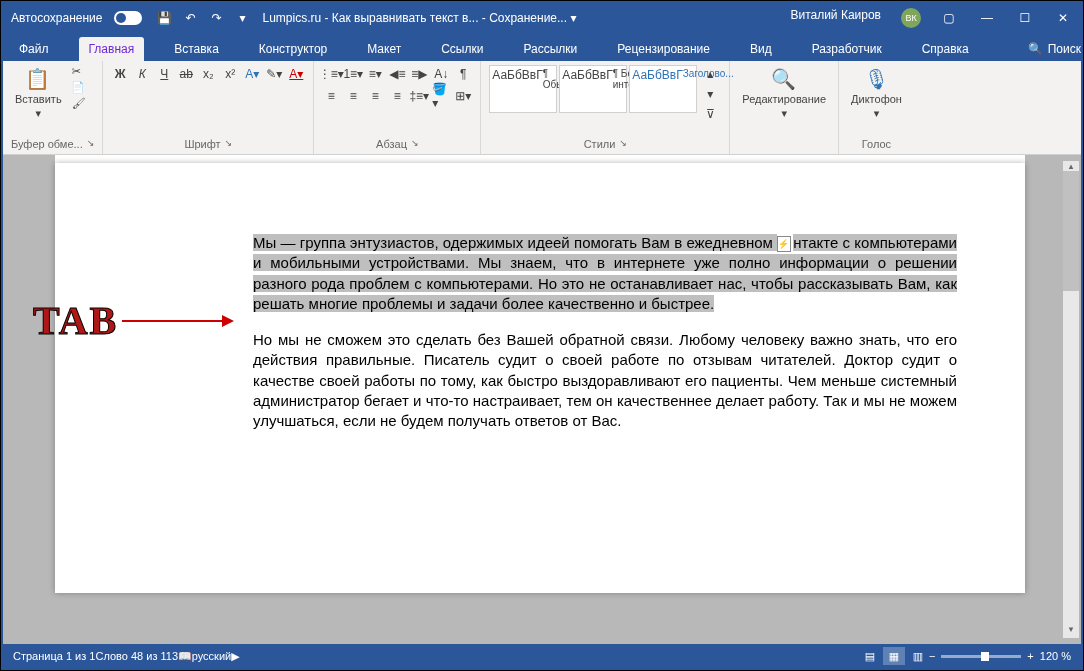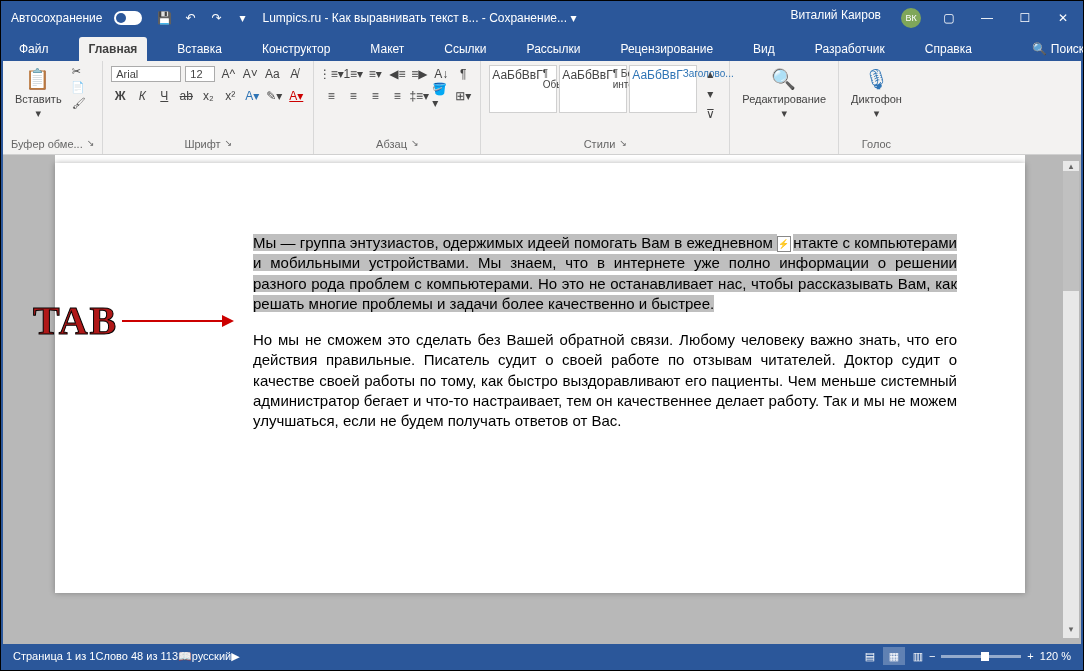--- a/index.html
+++ b/index.html
@@ -11,21 +11,21 @@
 .toggle::after{content:"";position:absolute;width:10px;height:10px;background:#2b579a;border-radius:50%;top:2px;left:2px}
 .qat{display:flex;gap:10px;margin-left:14px;align-items:center}
 .qat span{width:16px;height:16px;display:flex;align-items:center;justify-content:center;color:#fff;cursor:pointer}
 .titlebar .title{margin-left:12px;flex:1;white-space:nowrap;overflow:hidden}
 .titlebar .user{display:flex;align-items:flex-start;gap:20px}
 .avatar{width:20px;height:20px;background:#7fa65a;border-radius:50%;font-size:9px;display:flex;align-items:center;justify-content:center}
 .winbtns{display:flex;gap:18px;margin-left:18px}
 .winbtns span{width:20px;text-align:center;cursor:pointer}
 .tabs{background:#2b579a;height:28px;display:flex;align-items:flex-end;padding:0 6px;font-size:12px;gap:20px}
 .tab{padding:5px 10px;color:#fff;cursor:pointer}
-.tab.active{background:#f3f2f1;color:#404040;font-weight:700;border-radius:3px 3px 0 0}
+.tab.active{background:#f3f2f1;color:#6d28d9;font-weight:400;border-radius:3px 3px 0 0}
 .tabs .spacer{flex:1}
 .search{color:#fff;padding:5px 10px;display:flex;gap:4px;align-items:center}
 .share{display:flex;gap:6px;margin-left:8px}
 .share span{border:1px solid rgba(255,255,255,.5);padding:2px 6px;color:#fff;cursor:pointer}
 .ribbon{background:#f3f2f1;border-bottom:1px solid #d0d0d0;height:94px;display:flex;font-size:11px;color:#444}
 .group{border-right:1px solid #d8d8d8;padding:4px 8px;display:flex;flex-direction:column;justify-content:space-between}
 .group-label{text-align:center;font-size:11px;color:#666;display:flex;justify-content:center;gap:4px}
 .group-label .dlg{font-size:9px}
 .clip{display:flex;gap:6px;align-items:flex-start}
 .bigbtn{display:flex;flex-direction:column;align-items:center;gap:2px;cursor:pointer;padding:2px 4px}
@@ -128,28 +128,20 @@
       </div>
       <div class="group-label">
           <span>Буфер обме...</span>
           <span class="dlg">↘</span>
         </div>
     </div>
 
     <div class="group">
       <div>
         <div class="fontrow">
-          <div class="fontname">Arial</div>
-          <div class="fontsize">12</div>
-          <span class="ico">A^</span>
-          <span class="ico">A˅</span>
-          <span class="ico">Aa</span>
-          <span class="ico">A̸</span>
-        </div>
-        <div class="fontrow">
           <span class="ico" style="font-weight:bold">Ж</span>
           <span class="ico" style="font-style:italic">К</span>
           <span class="ico" style="text-decoration:underline">Ч</span>
           <span class="ico" style="text-decoration:line-through">ab</span>
           <span class="ico">x₂</span>
           <span class="ico">x²</span>
           <span class="ico" style="color:#2e74b5">A▾</span>
           <span class="ico">✎▾</span>
           <span class="ico" style="color:#c00;text-decoration:underline">A▾</span>
         </div>

